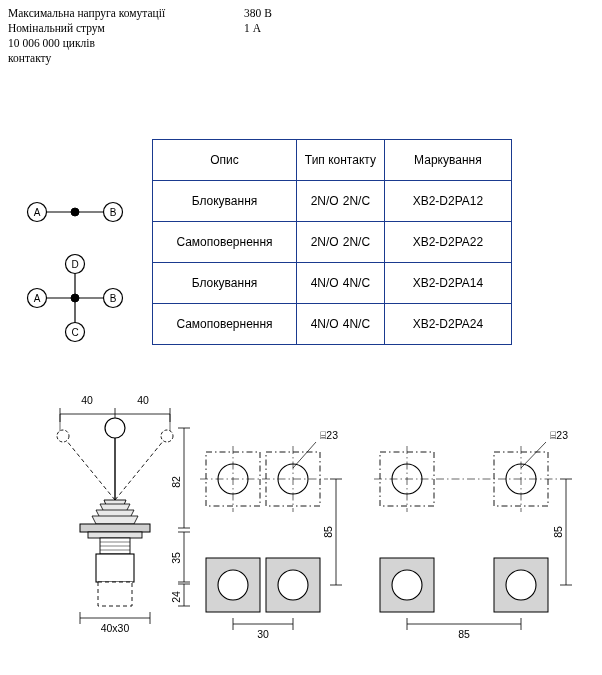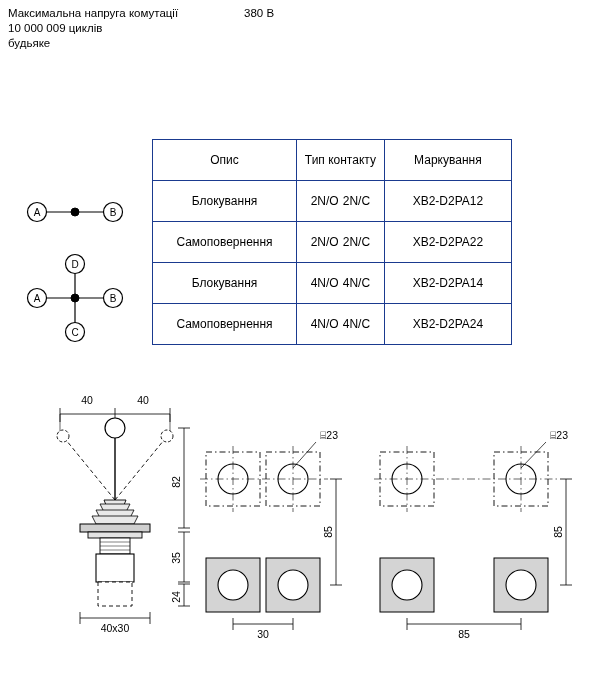--- a/index.html
+++ b/index.html
@@ -20,20 +20,21 @@
   #spec-list {
     position: absolute;
     left: 8px;
     top: 6px;
     width: 420px;
     font-size: 11.5px;
     line-height: 15px;
   }
   .spec-row {
     display: flex;
+    font-family: Liberation Serif, serif;
   }
   .spec-label {
     width: 236px;
     flex: 0 0 236px;
   }
   .spec-value {
     flex: 1 1 auto;
   }
 
   
@@ -110,24 +111,28 @@
 </style>
 </head>
 <body>
 
 <div id="spec-list">
   <div class="spec-row">
     <div class="spec-label">Максимальна напруга комутації</div>
     <div class="spec-value">380 В</div>
   </div>
   <div class="spec-row">
-    <div class="spec-value">10 000 009 циклів</div>
+    <div class="spec-label">Номінальний струм</div>
+    <div class="spec-value">1 А</div>
   </div>
   <div class="spec-row">
-    <div class="spec-value">будьяке</div>
+    <div class="spec-value">10 006 000 циклів</div>
+  </div>
+  <div class="spec-row">
+    <div class="spec-value">контакту</div>
   </div>
 </div>
 
 <table id="contact-table">
   <thead>
     <tr>
       <th class="col-desc">Опис</th>
       <th class="col-type">Тип контакту</th>
       <th class="col-mark">Маркування</th>
     </tr>

